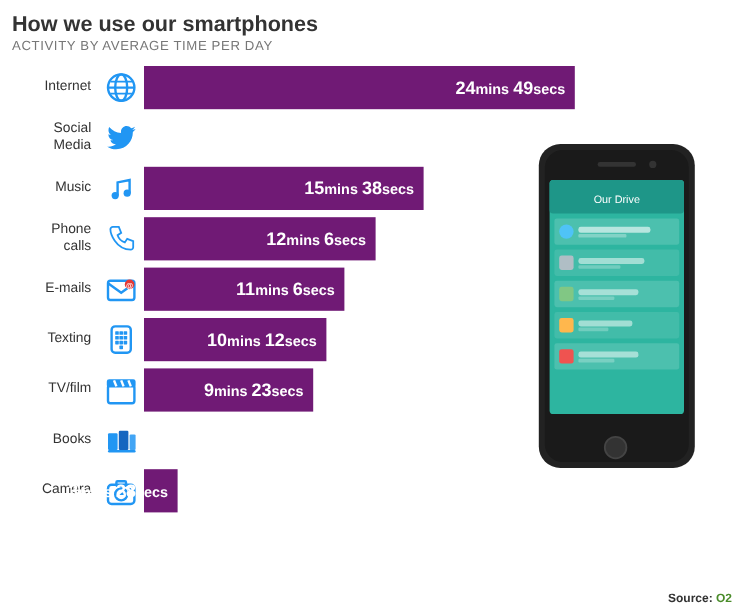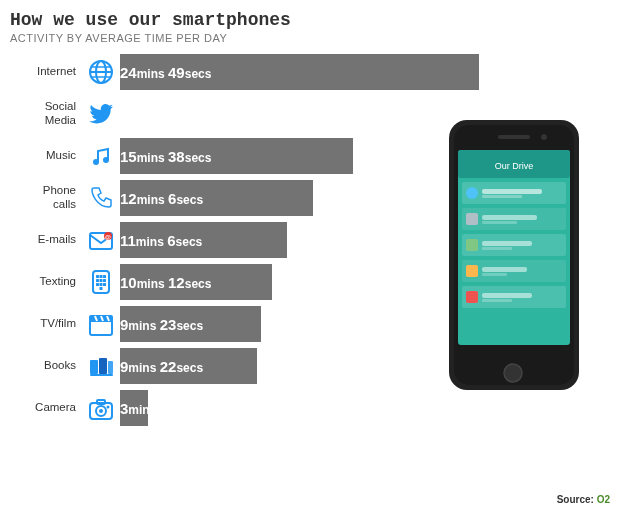--- a/index.html
+++ b/index.html
@@ -15,21 +15,20 @@
       width: 620px;
       height: 511px;
       padding: 10px 10px 10px 10px;
       position: relative;
     }
     .title {
       font-size: 18px;
       font-weight: bold;
       color: #333;
       margin-bottom: 2px;
-      font-family: Liberation Mono, monospace;
     }
     .subtitle {
       font-size: 11px;
       color: #777;
       letter-spacing: 0.5px;
       margin-bottom: 8px;
       text-transform: uppercase;
     }
     .bars-area {
       display: flex;
@@ -61,23 +60,24 @@
       width: 28px;
       height: 28px;
     }
     .bar-col {
       flex: 1;
       height: 36px;
       position: relative;
     }
     .bar {
       height: 36px;
-      background: #737373;
+      background: #701a75;
       display: flex;
       align-items: center;
+      justify-content: flex-end;
       padding-right: 8px;
     }
     .bar-label {
       color: #fff;
       font-size: 12px;
       font-weight: bold;
       white-space: nowrap;
     }
     .bar-label .num {
       font-size: 15px;
@@ -232,27 +232,20 @@
       <div class="bar-row">
     <div class="label-col">Books</div>
     <div class="icon-col">
           <svg viewBox="0 0 28 28" fill="none" xmlns="http://www.w3.org/2000/svg">
     <rect x="3" y="8" width="8" height="14" rx="1" fill="#2196F3"></rect>
     <rect x="12" y="6" width="8" height="16" rx="1" fill="#1565C0"></rect>
     <rect x="21" y="9" width="5" height="13" rx="1" fill="#42A5F5"></rect>
     <rect x="3" y="22" width="23" height="2" rx="1" fill="#2196F3"></rect>
   </svg>
         </div>
-    <div class="bar-col">
-      <div class="bar" style="width:137px;">
-        <span class="bar-label">
-          <span class="num">9</span>mins <span class="num">22</span>secs
-        </span>
-      </div>
-    </div>
   </div>
       <div class="bar-row">
     <div class="label-col">Camera</div>
     <div class="icon-col">
           <svg viewBox="0 0 28 28" fill="none" xmlns="http://www.w3.org/2000/svg">
     <rect x="3" y="9" width="22" height="16" rx="3" stroke="#2196F3" stroke-width="2" fill="none"></rect>
     <circle cx="14" cy="17" r="5" stroke="#2196F3" stroke-width="2" fill="none"></circle>
     <circle cx="14" cy="17" r="2" fill="#2196F3"></circle>
     <rect x="10" y="6" width="8" height="4" rx="1" stroke="#2196F3" stroke-width="2" fill="none"></rect>
     <circle cx="21" cy="13" r="1.5" fill="#2196F3"></circle>

